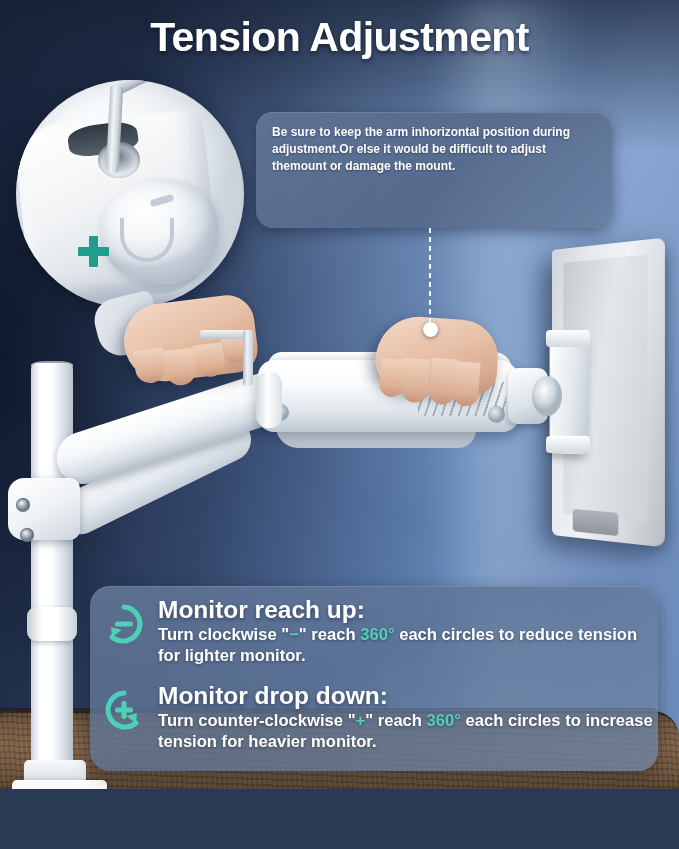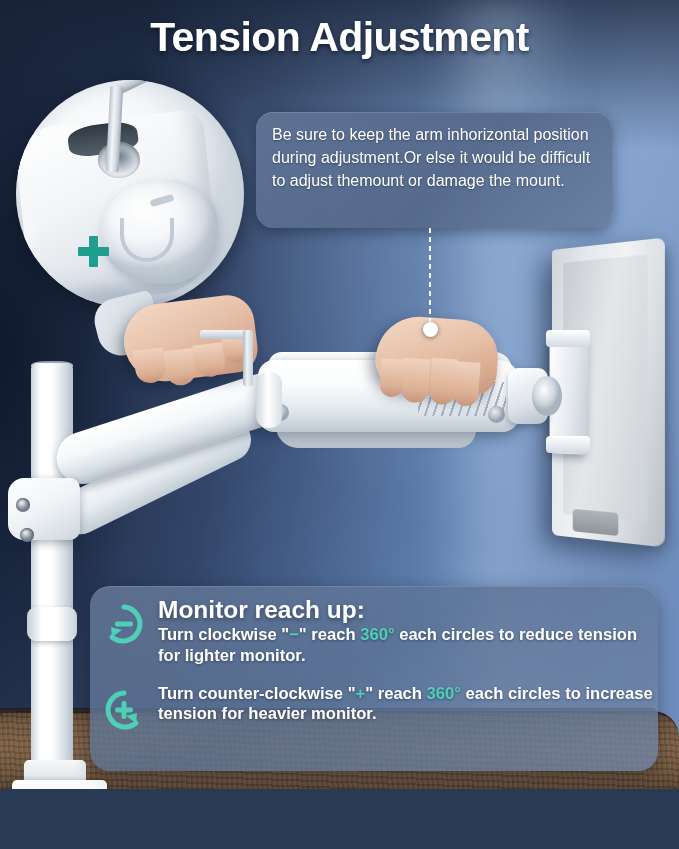--- a/index.html
+++ b/index.html
@@ -139,21 +139,21 @@
 
   
   .callout {
     position: absolute; left: 256px; top: 112px; width: 356px; height: 116px;
     border-radius: 17px;
     background: linear-gradient(135deg, rgba(96,116,150,0.93) 0%, rgba(84,104,138,0.93) 55%, rgba(104,126,160,0.93) 100%);
     box-shadow: 0 4px 14px rgba(12,20,36,0.42), inset 0 1px 0 rgba(255,255,255,0.14);
     padding: 12px 16px 0 16px;
   }
   .callout-text {
-    color: #ffffff; font-size: 16px; line-height: 1.43; font-weight: normal;
+    color: #ffffff; font-size: 12px; line-height: 1.43; font-weight: bold;
     text-shadow: 0 1px 2px rgba(12,20,36,0.4);
   }
 
   
   .leader {
     position: absolute; left: 429px; top: 228px; width: 2px; height: 100px;
     background: repeating-linear-gradient(180deg, #ffffff 0 5px, rgba(255,255,255,0) 5px 9px);
     opacity: 0.95;
   }
   .leader-dot {
@@ -477,19 +477,20 @@
     <div class="row r2">
       <div class="row-icon">
         <svg width="44" height="44" viewBox="0 0 44 44">
           <path d="M22 5 A17 17 0 1 0 34 35" fill="none" stroke="#4fcfb8" stroke-width="5" stroke-linecap="round"></path>
           <path d="M34 35 l1 -10 l-11 3 z" fill="#4fcfb8"></path>
           <rect x="13" y="19.5" width="18" height="5" rx="2" fill="#4fcfb8"></rect>
           <rect x="19.5" y="13" width="5" height="18" rx="2" fill="#4fcfb8"></rect>
         </svg>
       </div>
       <div class="row-text">
+        <div class="row-head">Monitor drop down:</div>
         <div class="row-body"><span>Turn counter-clockwise "</span><span class="teal-sym">+</span><span>" reach </span><span class="teal">360°</span><span> each circles to increase tension for heavier monitor.</span></div>
       </div>
     </div>
 
   </div>
 
 </div>
 
 </body></html>

